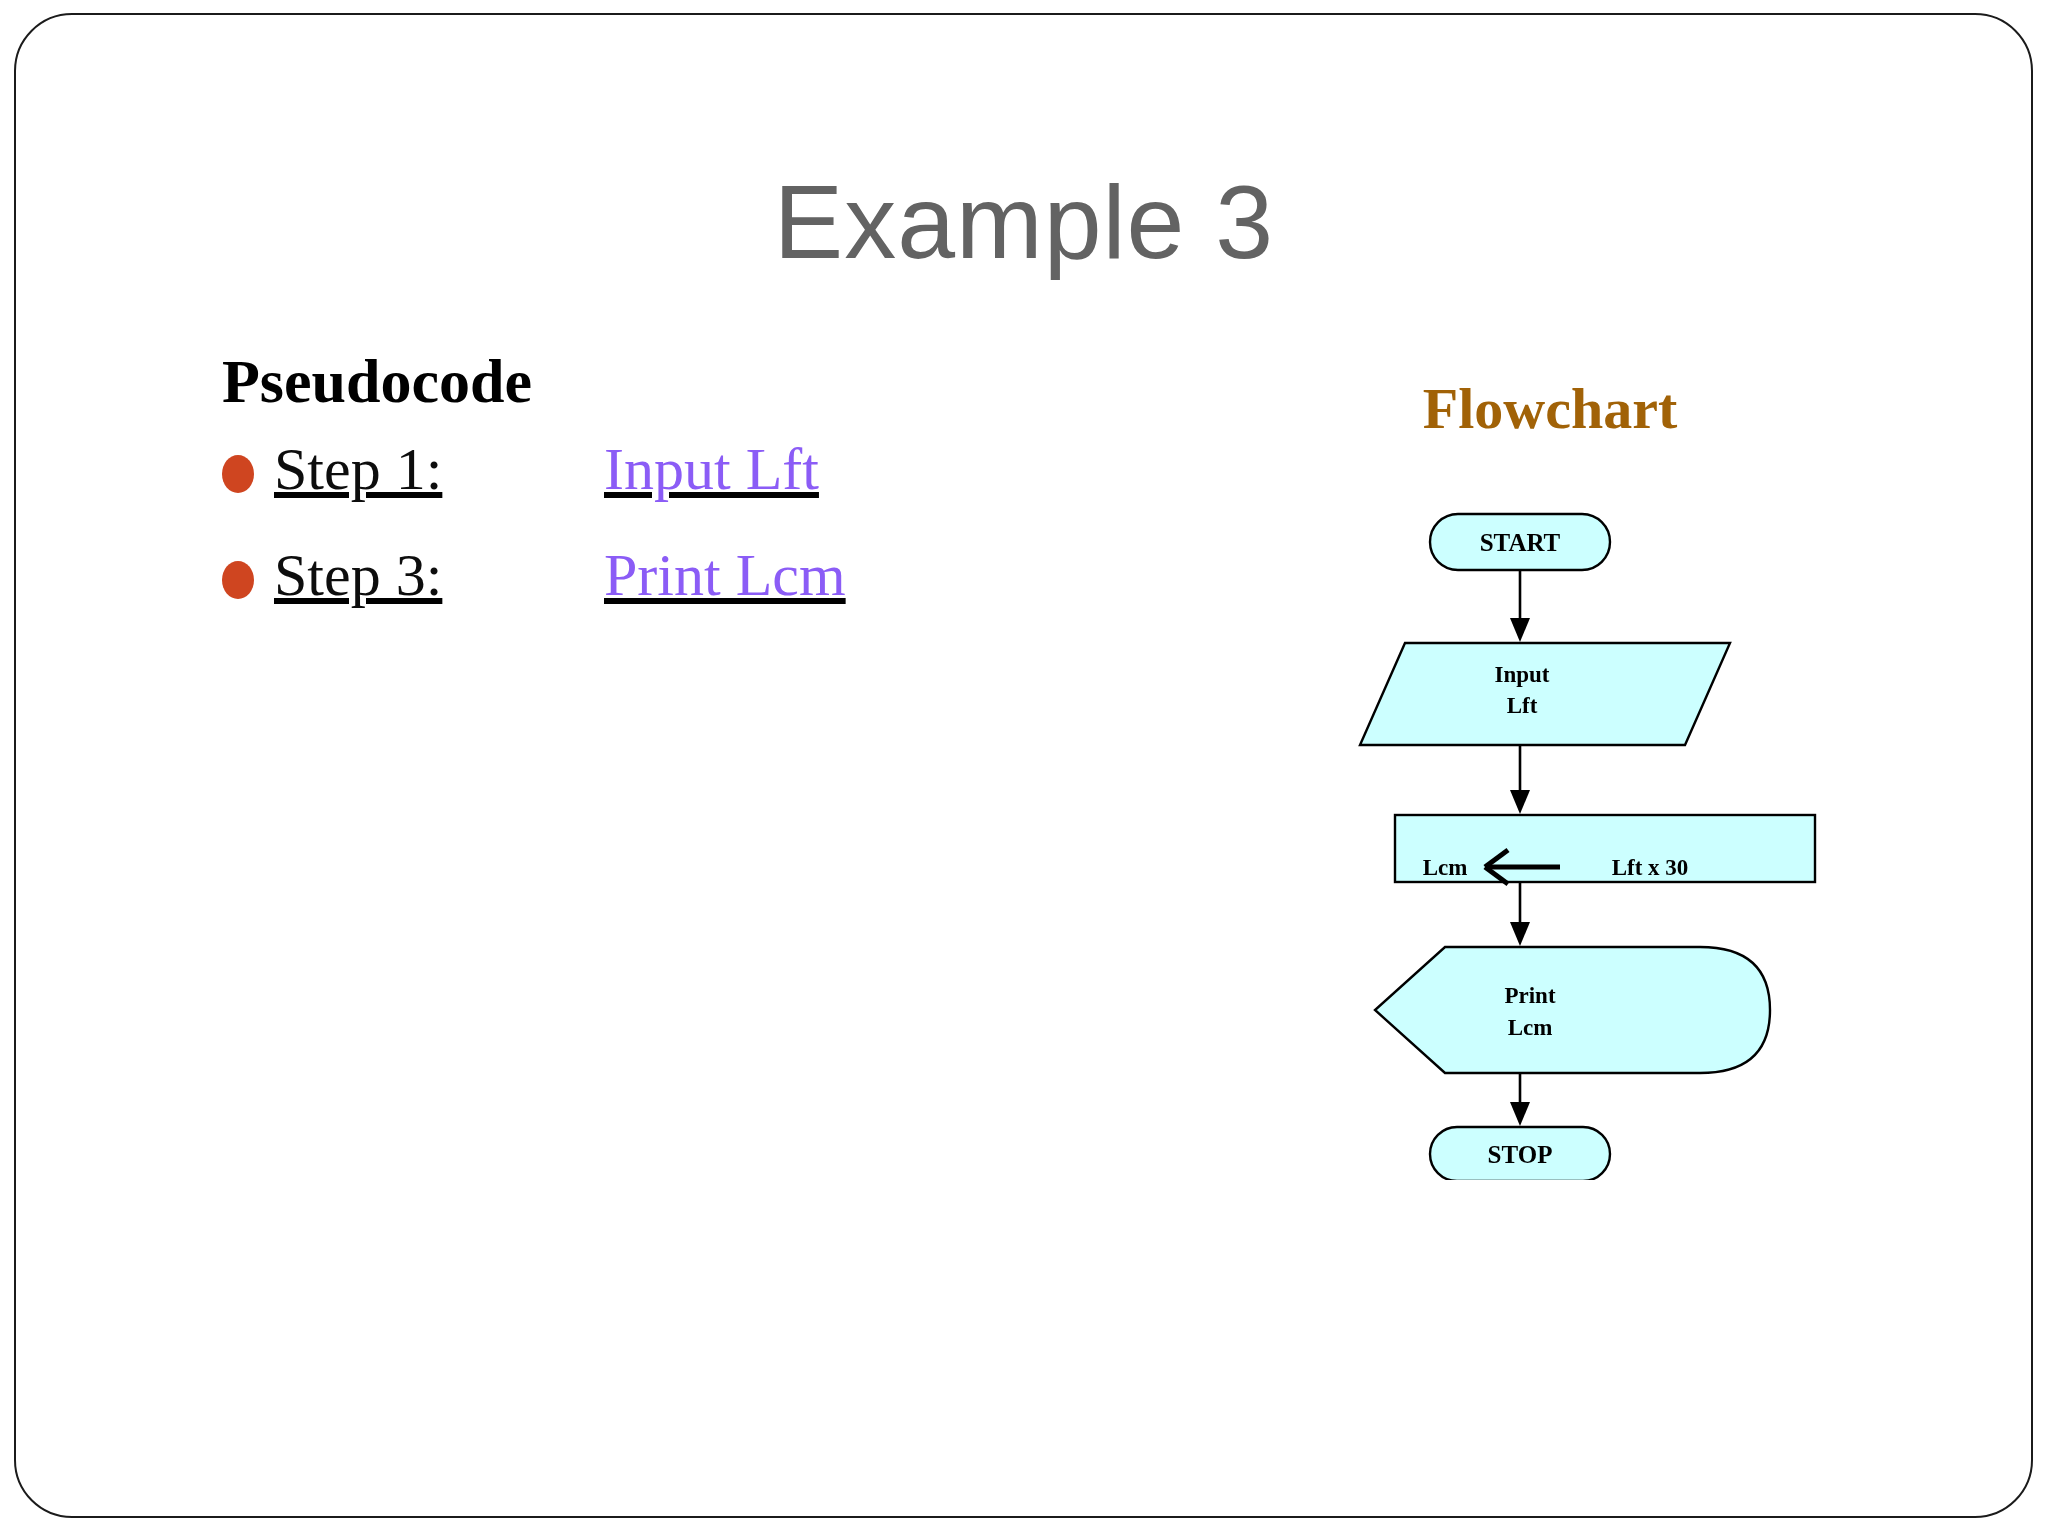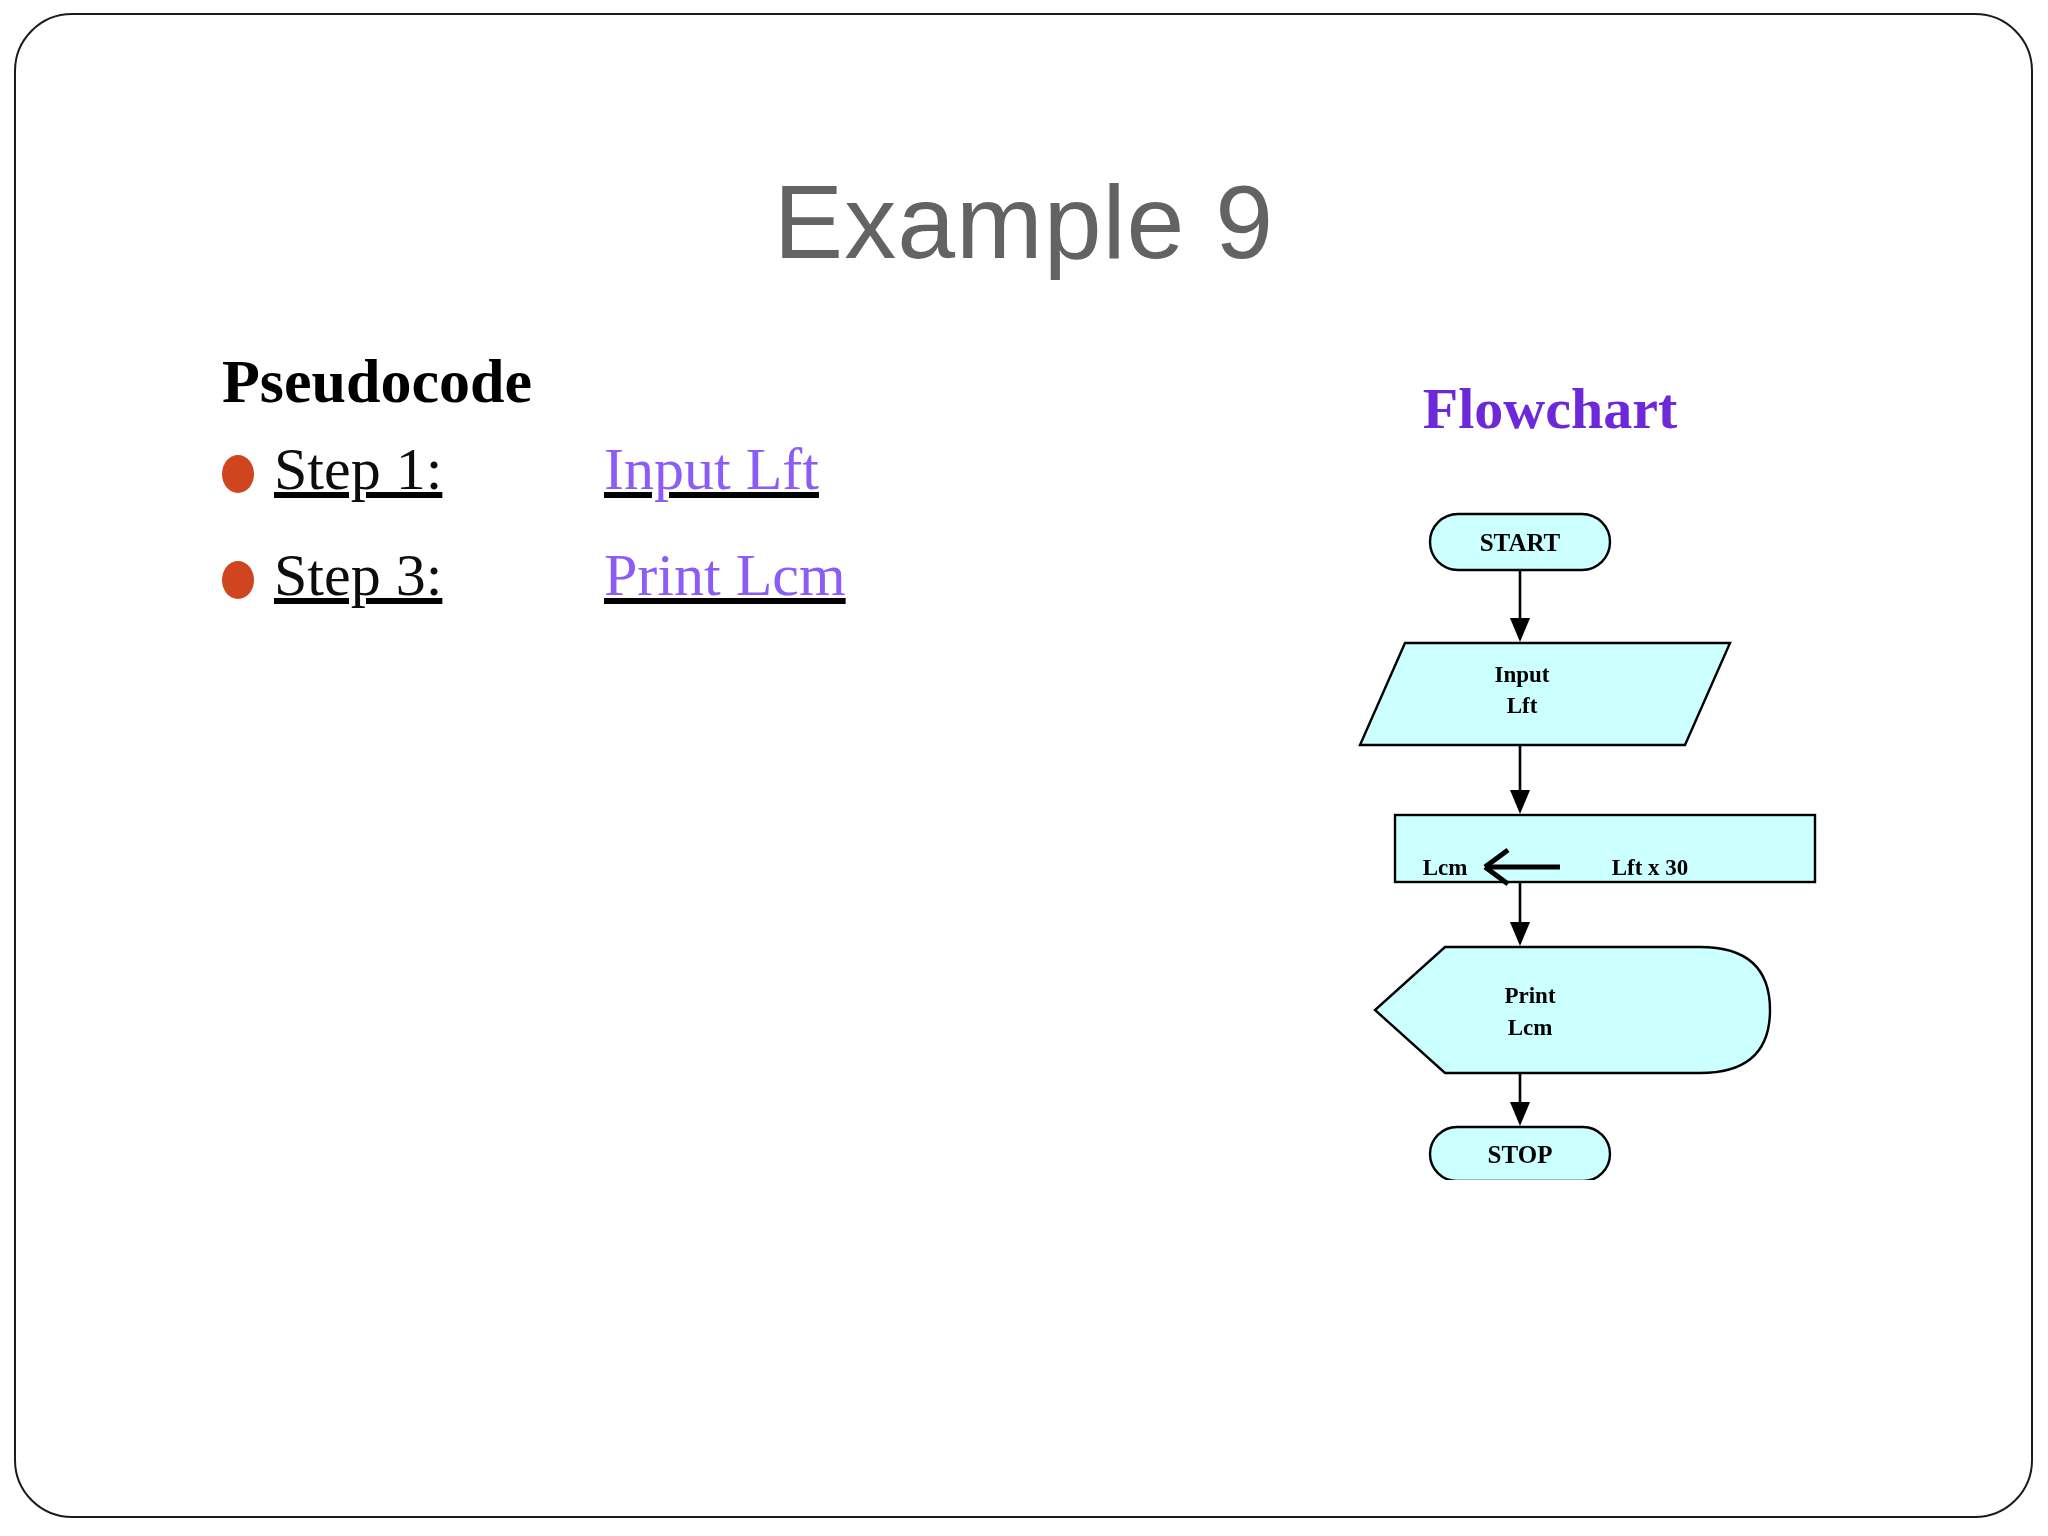--- a/index.html
+++ b/index.html
@@ -103,21 +103,21 @@
     width: 520px;
   }
   #flowchart-heading {
     position: absolute;
     left: 0;
     top: 0;
     width: 520px;
     text-align: center;
     font-size: 58px;
     font-weight: bold;
-    color: #6d28d9;
+    color: #a16207;
     line-height: 1.0;
     white-space: nowrap;
   }
 
   #flow-canvas {
     position: absolute;
     left: -60px;
     top: 120px;
     width: 640px;
     height: 680px;
@@ -148,21 +148,21 @@
     stroke: #000000;
     stroke-width: 5;
     fill: none;
   }
 </style>
 </head>
 <body>
 
 <div id="slide-frame"></div>
 
-<div id="slide-title">Example 9</div>
+<div id="slide-title">Example 3</div>
 
 <div id="pseudocode-panel">
 
   <div id="pseudocode-heading">Pseudocode</div>
 
   <div class="step-row">
     <span class="step-bullet"></span>
     <span class="step-label">Step 1:</span>
     <span class="step-action">Input Lft</span>
   </div>

